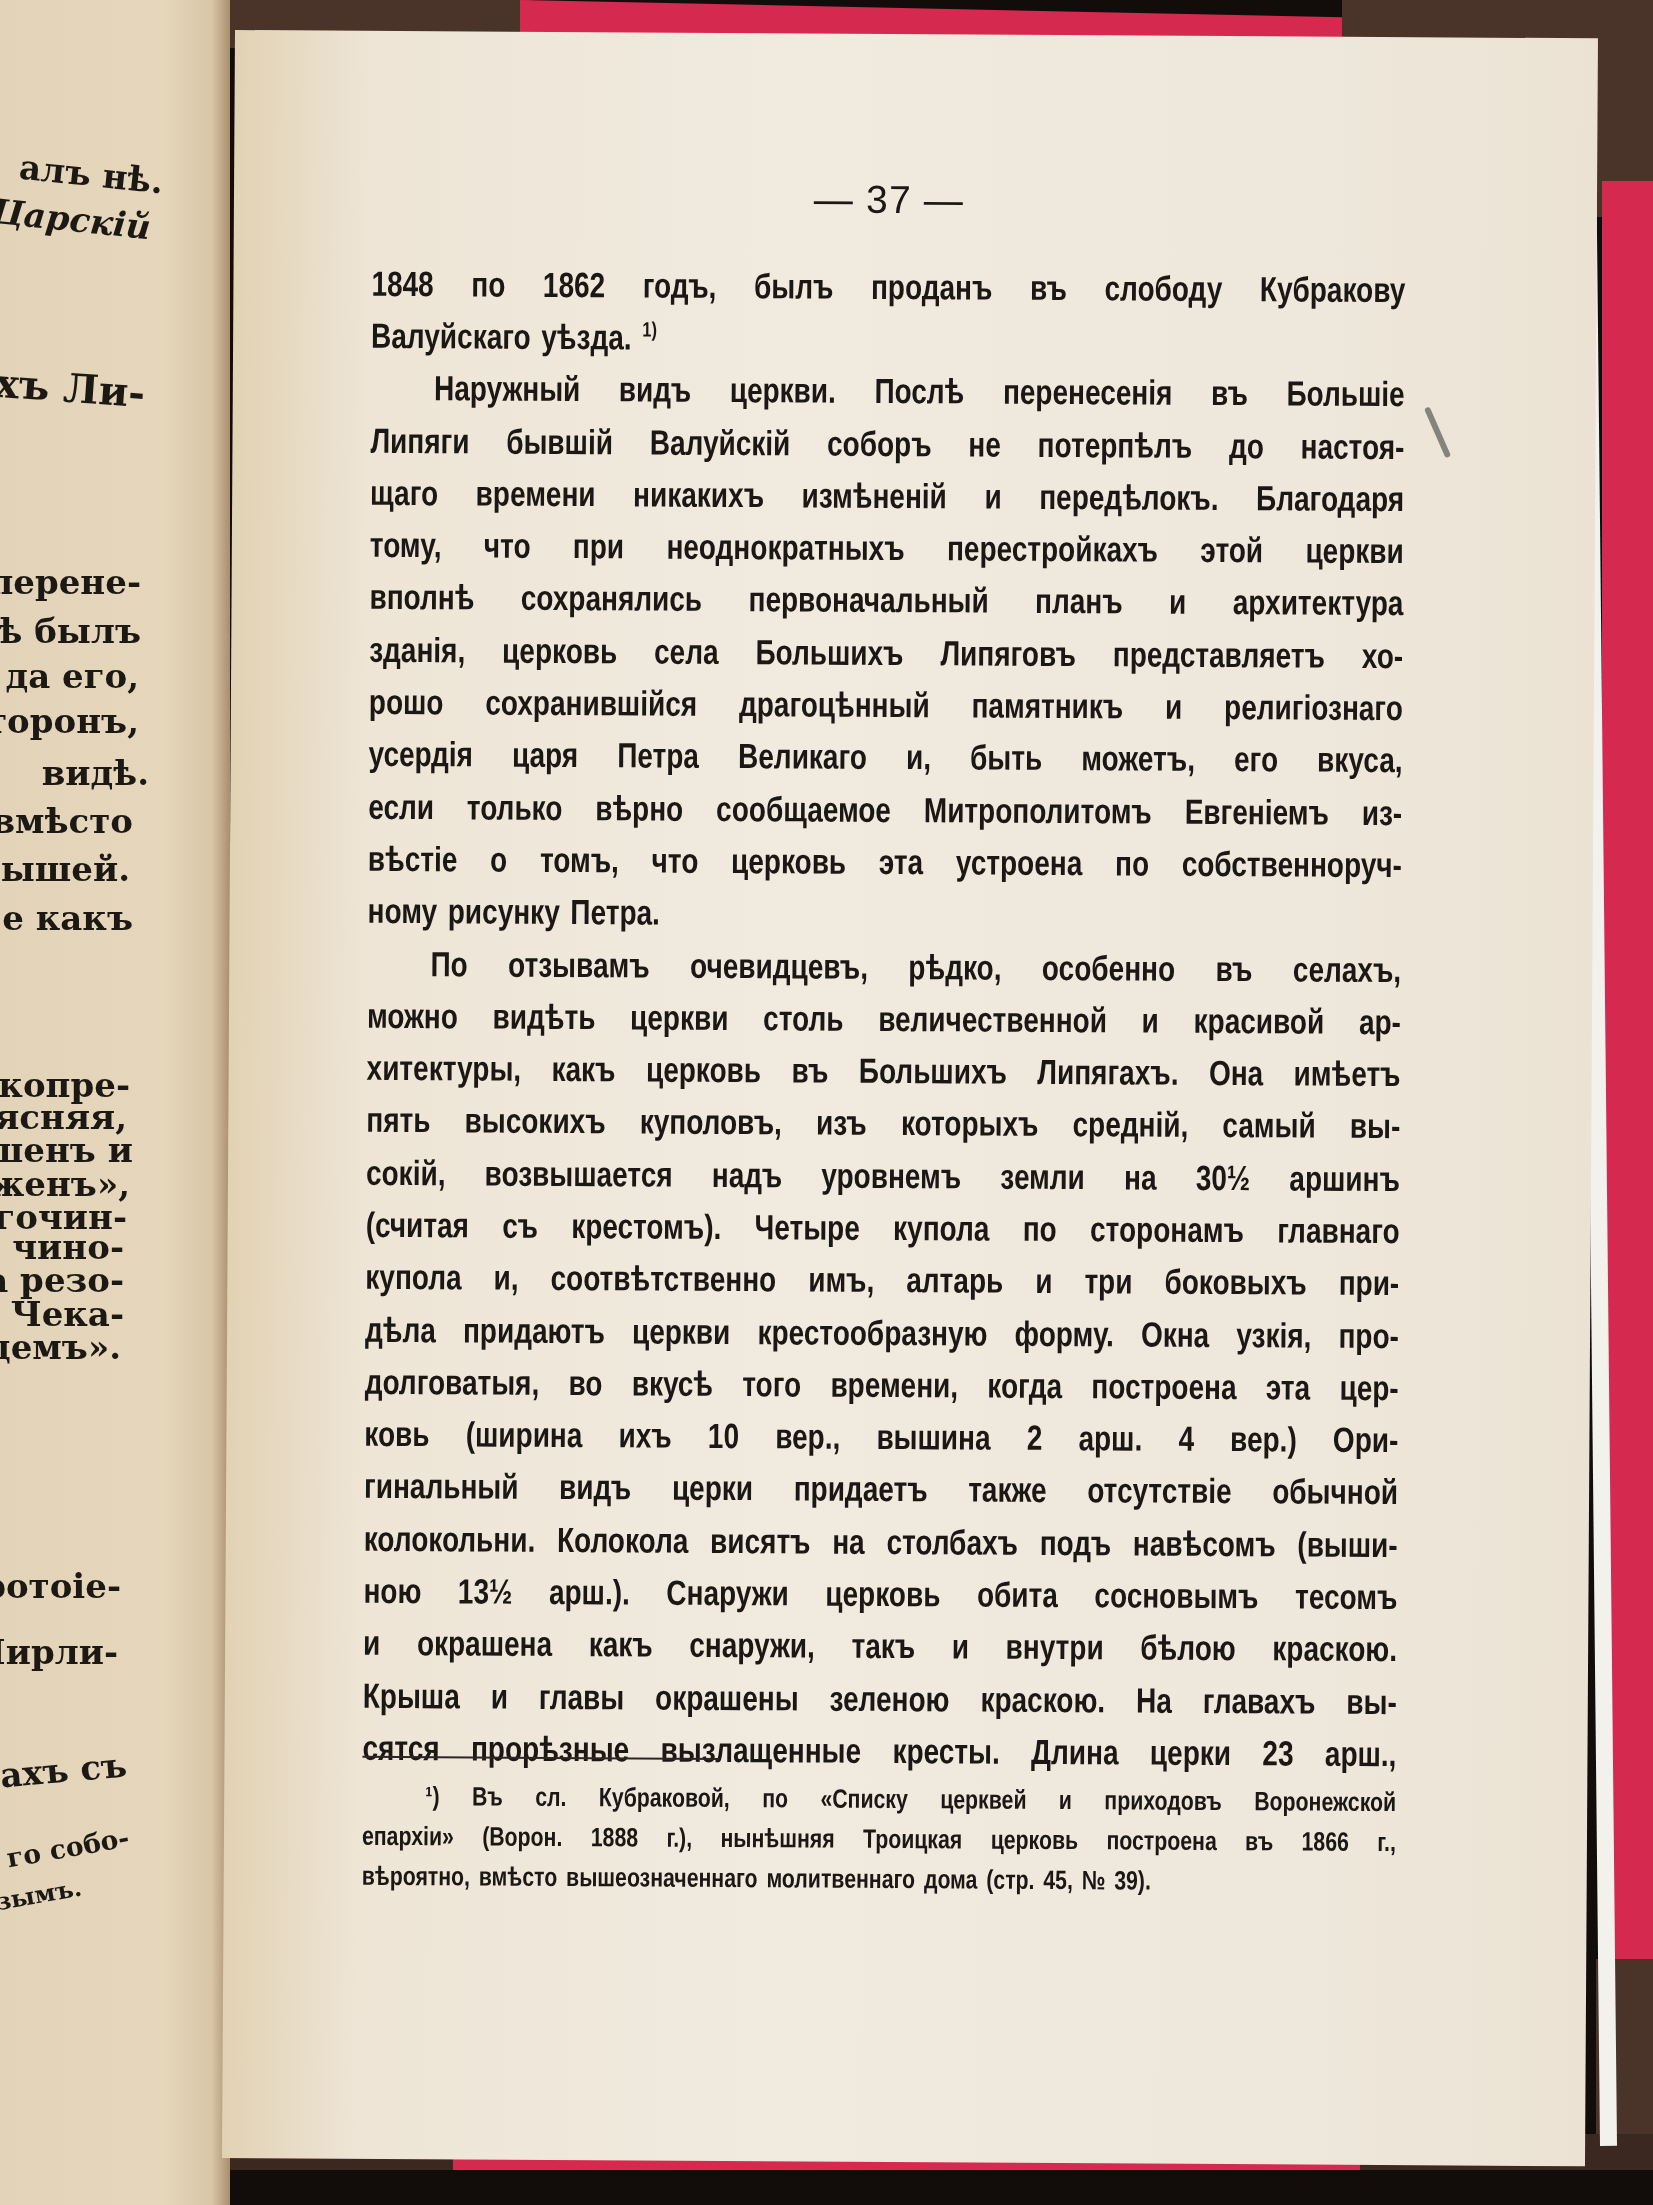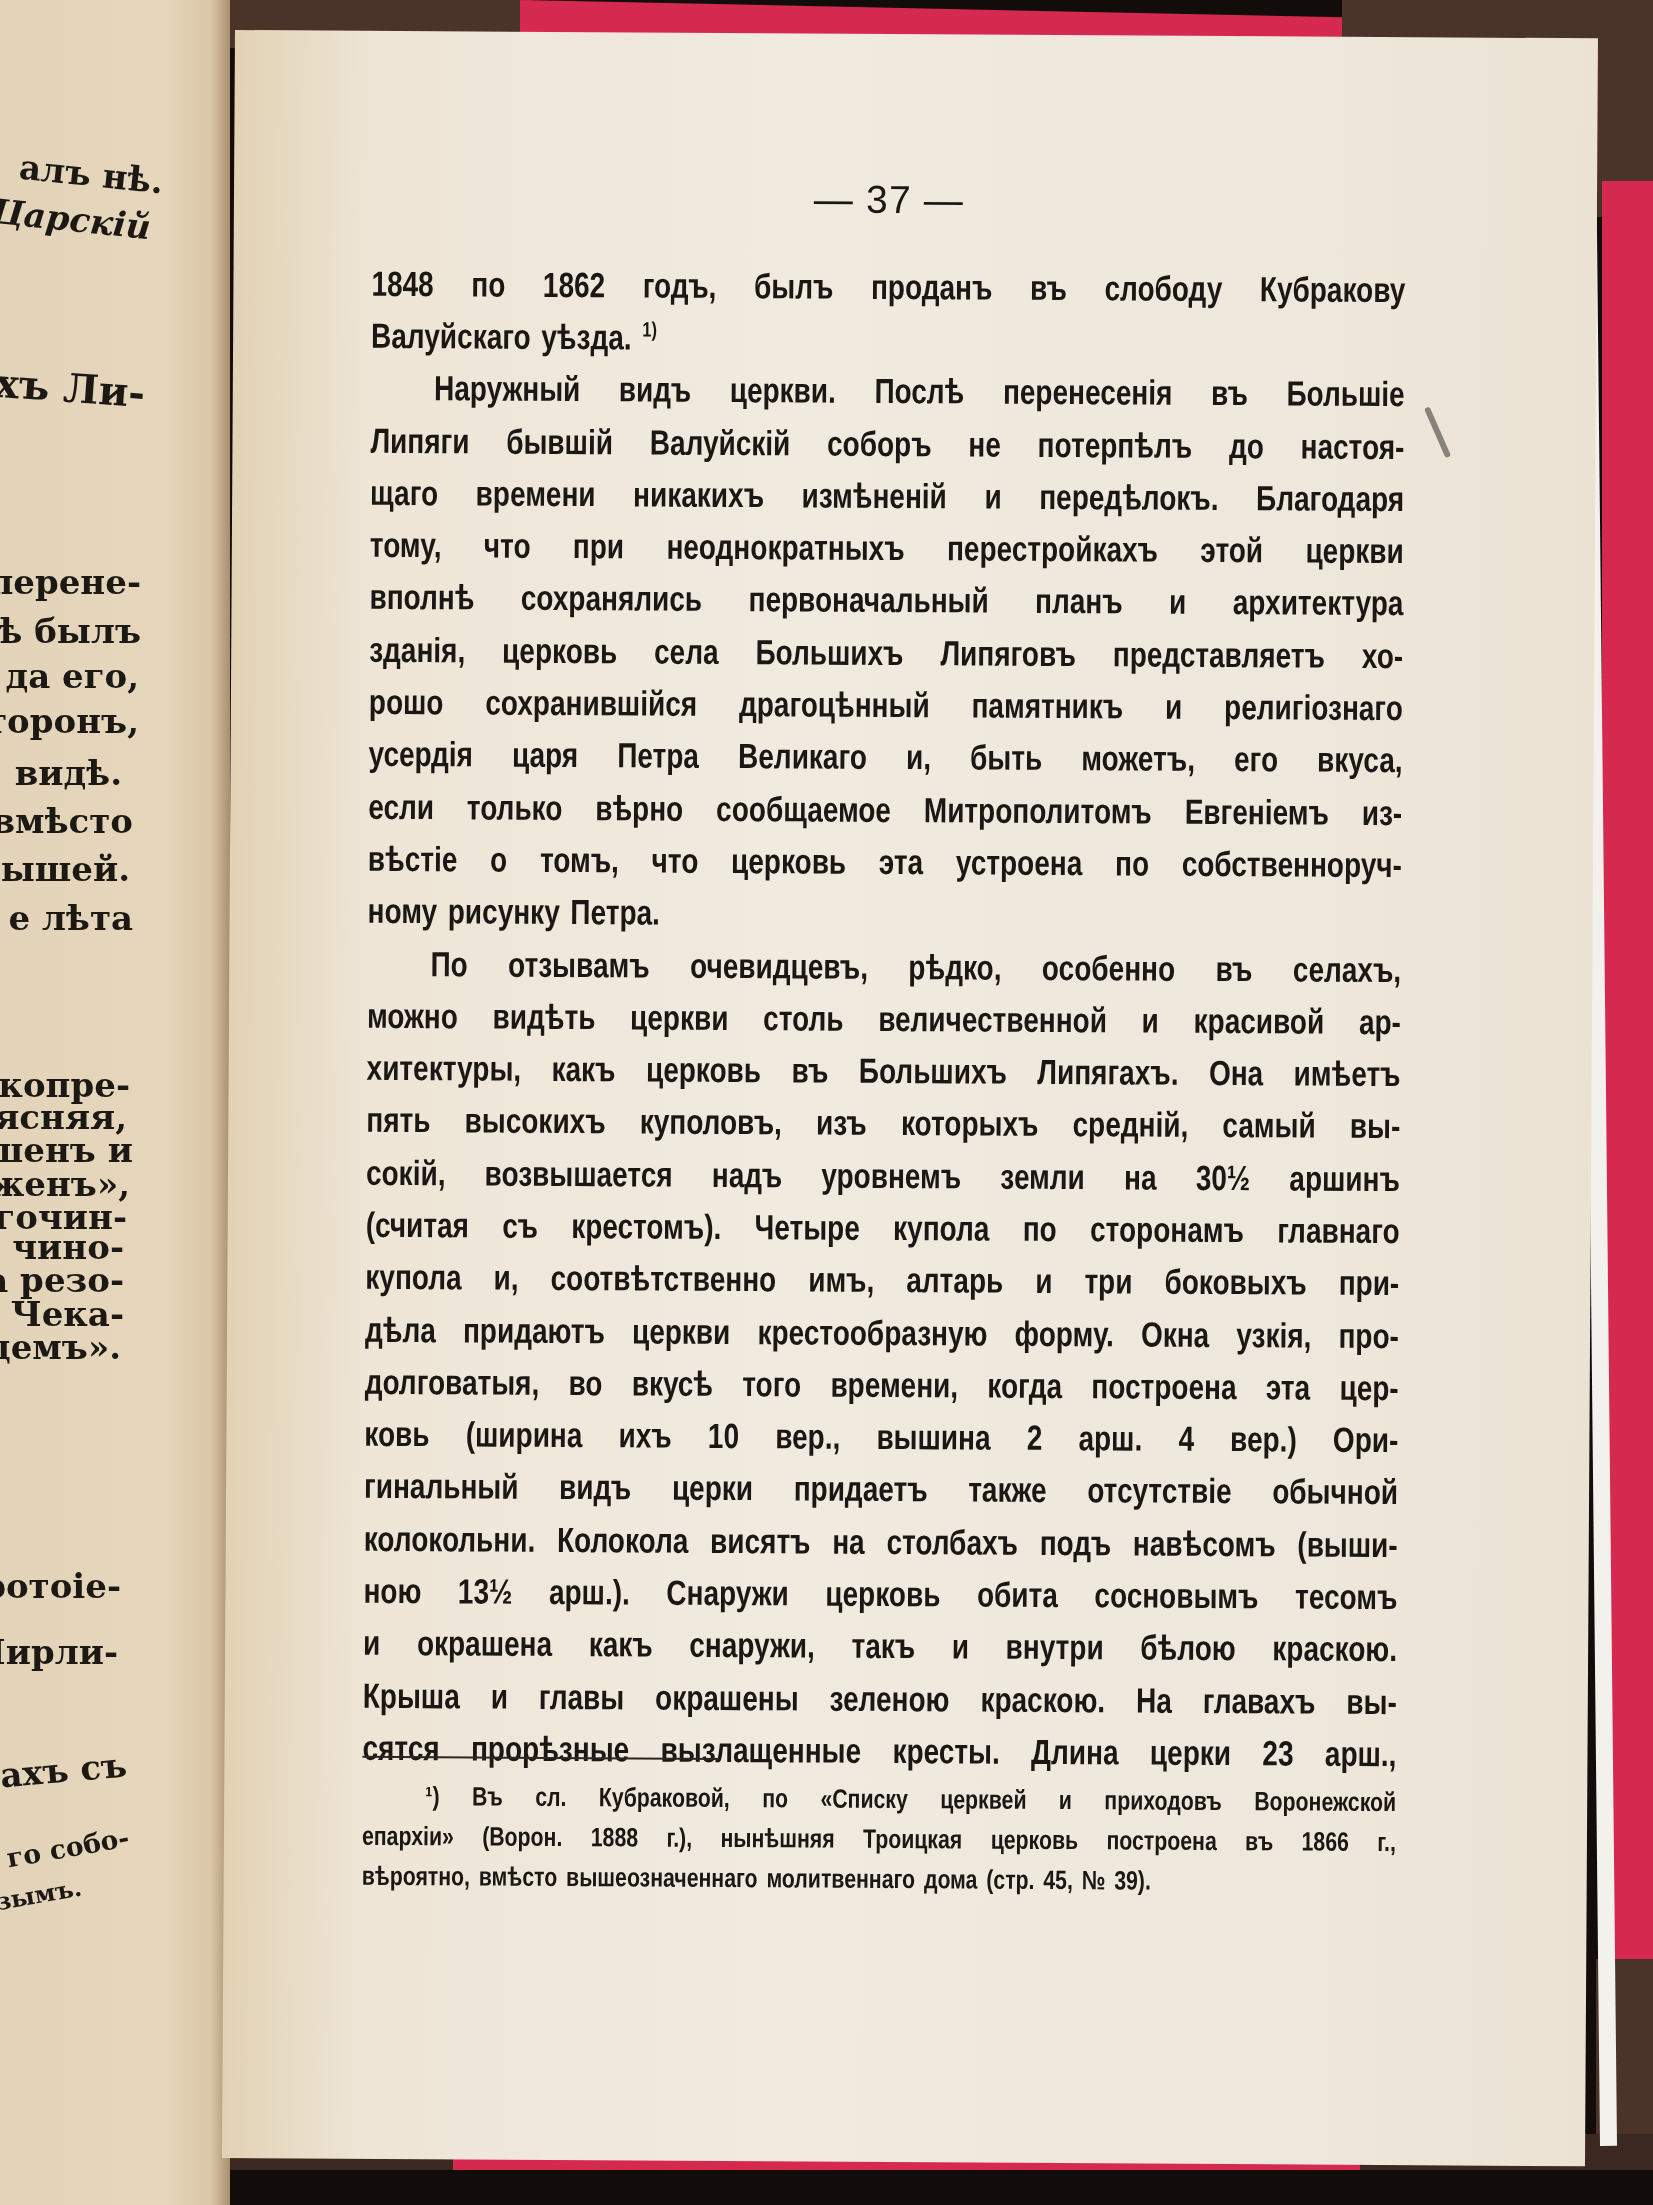--- a/index.html
+++ b/index.html
@@ -80,24 +80,24 @@
 
 <div class="page-left">
   <div class="left-words">
     <div class="left-line" style="top:154px;right:66px;transform:rotate(6deg);">алъ нѣ.</div>
     <div class="left-line italic" style="top:199px;right:79px;transform:rotate(6deg);">Царскій</div>
     <div class="left-line" style="top:363px;right:85px;font-size:40px;transform:rotate(4deg);">ѣхъ Ли-</div>
     <div class="left-line" style="top:562px;right:89px;">перене-</div>
     <div class="left-line" style="top:611px;right:89px;">ѣ былъ</div>
     <div class="left-line" style="top:656px;right:91px;">да его,</div>
     <div class="left-line" style="top:701px;right:91px;">торонъ,</div>
-    <div class="left-line" style="top:753px;right:108px;">видѣ.</div>
+    <div class="left-line" style="top:753px;right:81px;">видѣ.</div>
     <div class="left-line" style="top:801px;right:97px;">вмѣсто</div>
     <div class="left-line" style="top:849px;right:100px;">рышей.</div>
-    <div class="left-line" style="top:898px;right:97px;">е лѣта</div>
+    <div class="left-line" style="top:898px;right:97px;">е какъ</div>
     <div class="left-line" style="top:1065px;right:100px;">сокопре-</div>
     <div class="left-line" style="top:1097px;right:103px;">оясняя,</div>
     <div class="left-line" style="top:1130px;right:97px;">шенъ и</div>
     <div class="left-line" style="top:1164px;right:100px;">женъ»,</div>
     <div class="left-line" style="top:1197px;right:103px;">агочин-</div>
     <div class="left-line" style="top:1227px;right:106px;">о чино-</div>
     <div class="left-line" style="top:1260px;right:106px;">а резо-</div>
     <div class="left-line" style="top:1294px;right:106px;">Чека-</div>
     <div class="left-line" style="top:1327px;right:109px;">цемъ».</div>
     <div class="left-line" style="top:1566px;right:109px;">ротоіе-</div>

